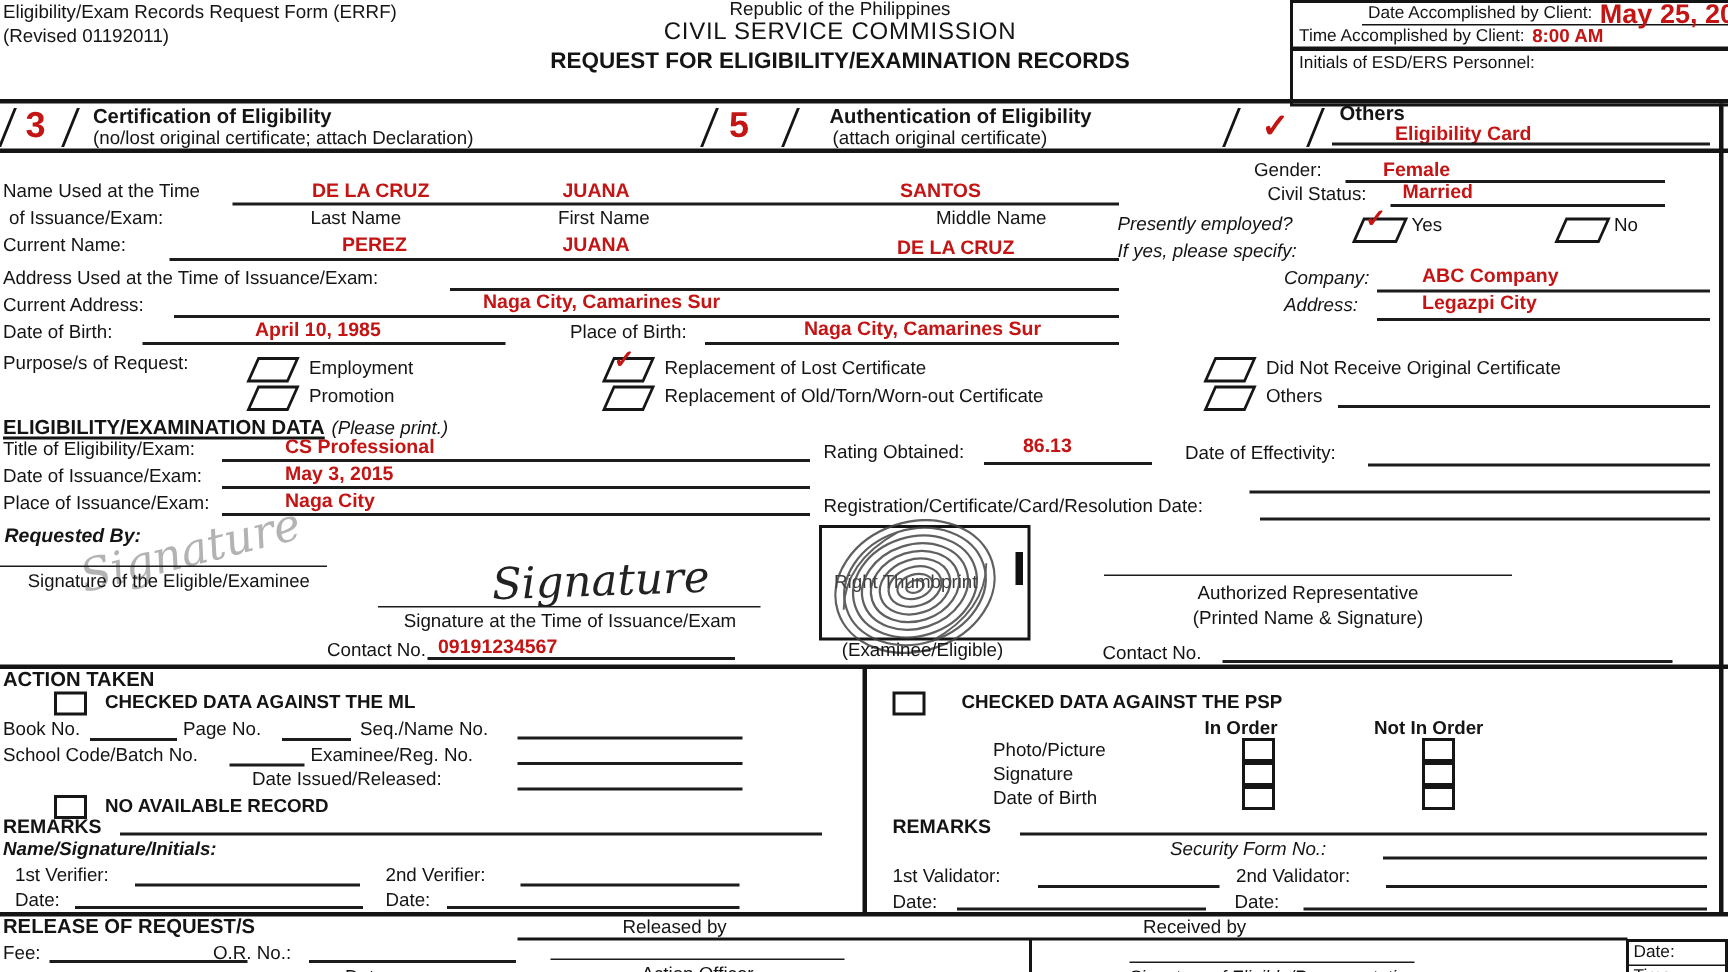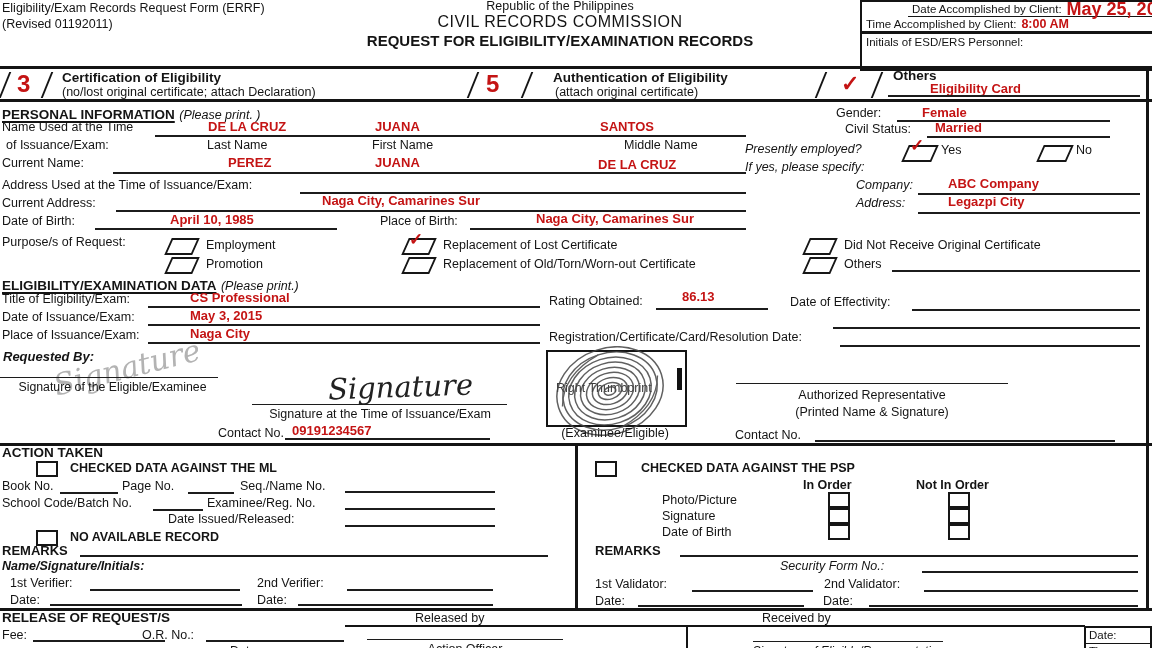--- a/index.html
+++ b/index.html
@@ -28,21 +28,21 @@
 </head>
 <body>
 
 <div id="page">
 
   <div class="a l" style="left:2px;top:2px;">Eligibility/Exam Records Request Form (ERRF)</div>
   <div class="a l" style="left:2px;top:18px;">(Revised 01192011)</div>
 
   <div class="a ctr" style="left:260px;top:0;width:600px;">
     <div class="l" style="font-size:12.5px;">Republic of the Philippines</div>
-    <div style="font-size:16px;letter-spacing:.5px;">CIVIL RECORDS COMMISSION</div>
+    <div style="font-size:16px;letter-spacing:.5px;">CIVIL SERVICE COMMISSION</div>
     <div class="b" style="font-size:15px;margin-top:1px;">REQUEST FOR ELIGIBILITY/EXAMINATION RECORDS</div>
   </div>
 
   <div class="a hbox" style="left:860px;top:0;width:290px;height:29px;">
     <div class="hrow" style="border-bottom:1.5px solid #141414;margin-left:46px;">
       <span class="sm">Date Accomplished by Client:</span>
       <span class="red" style="font-size:18px;">May 25, 2021</span>
     </div>
     <div class="hrow">
       <span class="sm">Time Accomplished by Client:</span>
@@ -70,24 +70,20 @@
   <div class="a l b" style="left:553px;top:71px;font-size:13.5px;">Authentication of Eligibility</div>
   <div class="a l" style="left:555px;top:86px;">(attach original certificate)</div>
 
   <div class="a sl" style="left:820px;top:72px;"></div>
   <div class="a chk" style="left:841px;top:73px;font-size:22px;">✓</div>
   <div class="a sl" style="left:876px;top:72px;"></div>
   <div class="a l b" style="left:893px;top:69px;font-size:13.5px;">Others</div>
   <div class="a red" style="left:930px;top:81px;">Eligibility Card</div>
   <div class="a ln" style="left:888px;top:95px;width:252px;"></div>
 
-  <div class="a" style="left:2px;top:105px;">
-    <span class="l b u" style="font-size:13.5px;">PERSONAL INFORMATION</span>
-    <span class="l it">(Please print. )</span>
-  </div>
 
   <div class="a l" style="left:836px;top:107px;">Gender:</div>
   <div class="a red" style="left:922px;top:105px;text-align:right;">Female</div>
   <div class="a ln" style="left:897px;top:120px;width:213px;"></div>
 
   <div class="a l" style="left:2px;top:121px;">Name Used at the Time</div>
   <div class="a red" style="left:208px;top:119px;">DE LA CRUZ</div>
   <div class="a red" style="left:375px;top:119px;">JUANA</div>
   <div class="a red" style="left:600px;top:119px;">SANTOS</div>
   <div class="a ln" style="left:155px;top:135px;width:591px;"></div>

